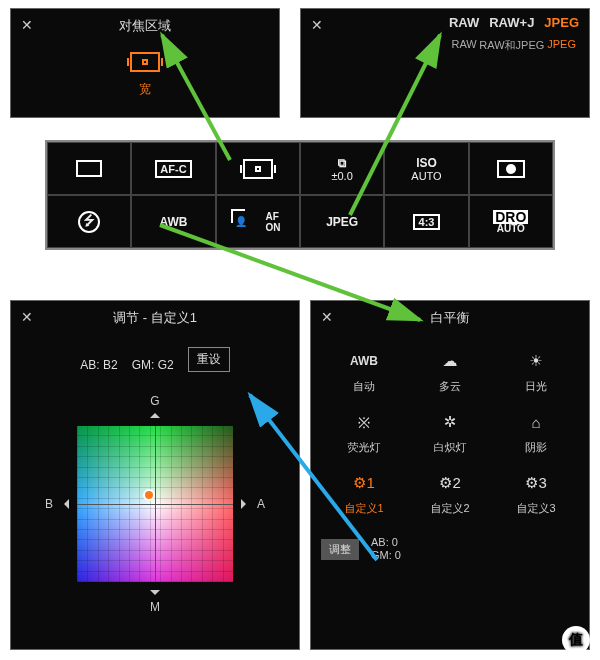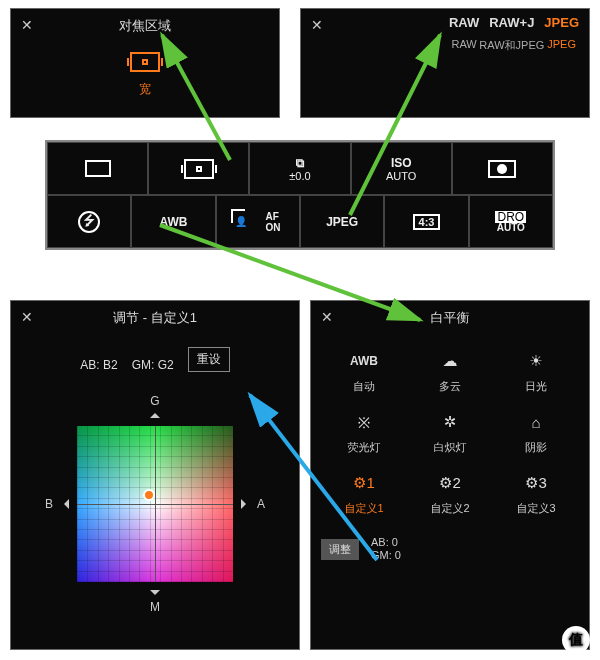--- a/index.html
+++ b/index.html
@@ -36,21 +36,21 @@
 .ic-rect{width:26px;height:17px;border:2px solid #fff}
 .ic-afc{border:2px solid #fff;padding:1px 3px;font-size:11px}
 .ic-ev{font-size:12px}
 .ic-meter{width:28px;height:18px;border:2px solid #fff;display:flex;align-items:center;justify-content:center}
 .ic-meter i{width:10px;height:10px;border-radius:50%;background:#fff}
 .ic-flash{width:22px;height:22px;border:2px solid #fff;border-radius:50%;display:flex;align-items:center;justify-content:center;font-size:13px}
 .ic-face{position:relative;font-size:10px;display:flex;align-items:center}
 .ic-face::before{content:"";width:12px;height:12px;border:2px solid #fff;border-right:none;border-bottom:none;position:absolute;left:-4px;top:-2px}
 .ic-43{border:2px solid #fff;padding:0 4px;font-size:11px}
 .ic-dro{display:flex;flex-direction:column;align-items:center;line-height:1}
-.ic-dro .d1{background:#fff;color:#000;font-size:12px;padding:0 2px;font-weight:normal}
+.ic-dro .d1{background:#fff;color:#000;font-size:14px;padding:0 2px;font-weight:bold}
 .ic-dro .d2{font-size:10px}
 
 #p-custom{left:10px;top:300px;width:290px;height:350px}
 #p-custom .abgm{display:flex;align-items:flex-end;justify-content:center;gap:14px;font-size:12px;color:#ddd;padding:12px 0}
 .btn-reset{border:1px solid #888;padding:3px 8px;font-size:12px;color:#ddd;background:transparent}
 .grid-wrap{position:relative;width:220px;height:220px;margin:10px auto 0}
 .grid-lbl{position:absolute;font-size:12px;color:#ccc}
 .gl-g{top:0;left:50%;transform:translateX(-50%)}
 .gl-m{bottom:0;left:50%;transform:translateX(-50%)}
 .gl-b{left:0;top:50%;transform:translateY(-50%)}
@@ -119,20 +119,23 @@
     </div>
   </div>
 </div>
 
 <div class="panel" id="p-strip">
   <div class="row">
     <div class="cell">
         <div class="ic-rect"></div>
       </div>
     <div class="cell">
+        <div class="ic-afc">AF-C</div>
+      </div>
+    <div class="cell">
         <div class="ic-wide" style="color:#fff">
           <i></i>
         </div>
       </div>
     <div class="cell">
         <span class="ic-ev">⧉</span>
         <span class="l2">±0.0</span>
       </div>
     <div class="cell">
         <span>ISO</span>

